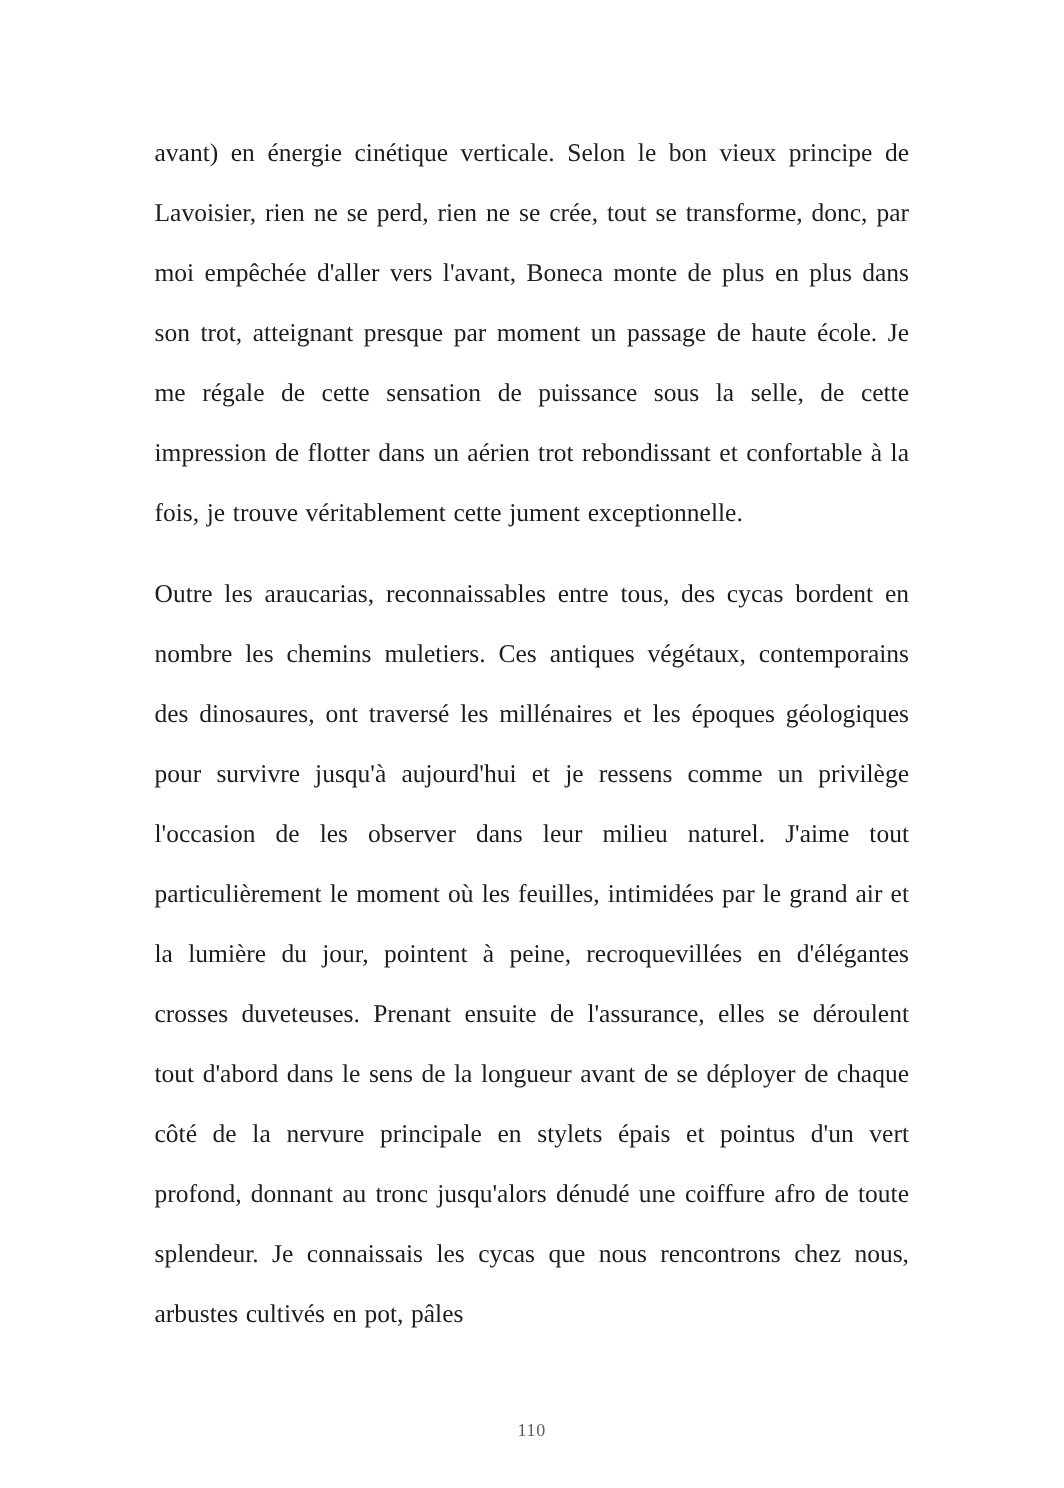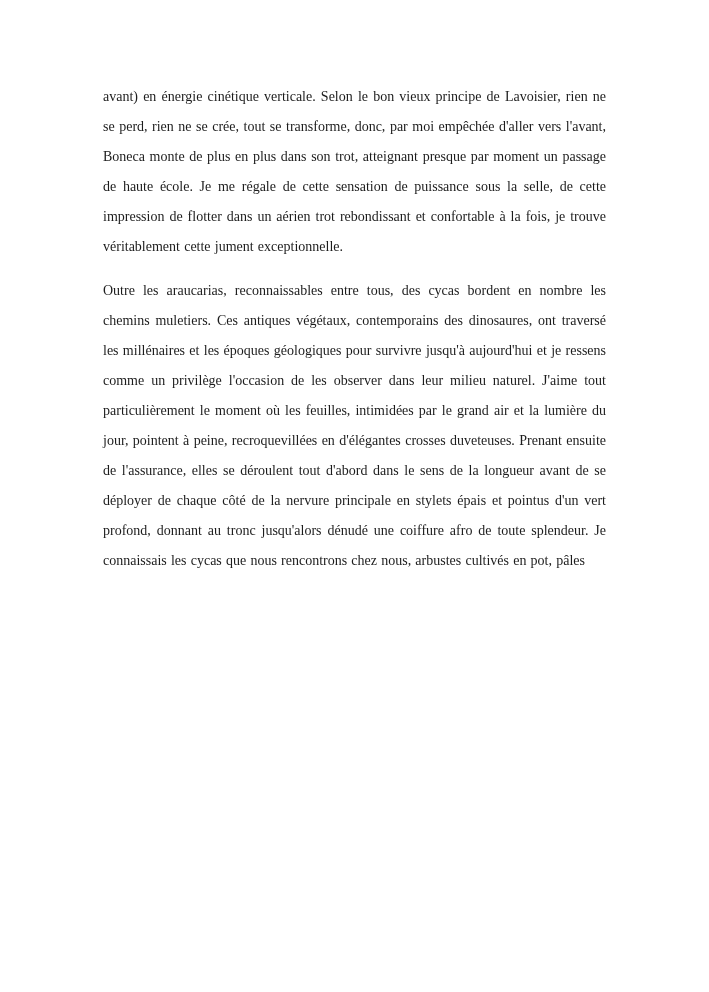--- a/index.html
+++ b/index.html
@@ -22,22 +22,22 @@
     height: 992px;
     background: #ffffff;
     box-sizing: border-box;
     padding: 82px 103px 0 103px;
   }
   .text-block {
     width: 503px;
     color: #1c1c1c;
   }
   .paragraph {
-    font-size: 14px;
-    line-height: 30px;
+    font-size: 17px;
+    line-height: 40px;
     text-align: justify;
     text-justify: inter-word;
     margin: 0 0 14px 0;
     word-spacing: 0.05em;
   }
   .paragraph:last-child {
     margin-bottom: 16px;
   }
   .page-footer {
     position: absolute;
@@ -54,13 +54,16 @@
   }
 </style>
 </head>
 <body>
 
 <div class="page">
   <div class="text-block">
     <p class="paragraph">avant) en énergie cinétique verticale. Selon le bon vieux principe de Lavoisier, rien ne se perd, rien ne se crée, tout se transforme, donc, par moi empêchée d'aller vers l'avant, Boneca monte de plus en plus dans son trot, atteignant presque par moment un passage de haute école. Je me régale de cette sensation de puissance sous la selle, de cette impression de flotter dans un aérien trot rebondissant et confortable à la fois, je trouve véritablement cette jument exceptionnelle.</p>
     <p class="paragraph">Outre les araucarias, reconnaissables entre tous, des cycas bordent en nombre les chemins muletiers. Ces antiques végétaux, contemporains des dinosaures, ont traversé les millénaires et les époques géologiques pour survivre jusqu'à aujourd'hui et je ressens comme un privilège l'occasion de les observer dans leur milieu naturel. J'aime tout particulièrement le moment où les feuilles, intimidées par le grand air et la lumière du jour, pointent à peine, recroquevillées en d'élégantes crosses duveteuses. Prenant ensuite de l'assurance, elles se déroulent tout d'abord dans le sens de la longueur avant de se déployer de chaque côté de la nervure principale en stylets épais et pointus d'un vert profond, donnant au tronc jusqu'alors dénudé une coiffure afro de toute splendeur. Je connaissais les cycas que nous rencontrons chez nous, arbustes cultivés en pot, pâles</p>
   </div>
+  <div class="page-footer">
+    <span class="page-number">110</span>
+  </div>
 </div>
 
 </body></html>

